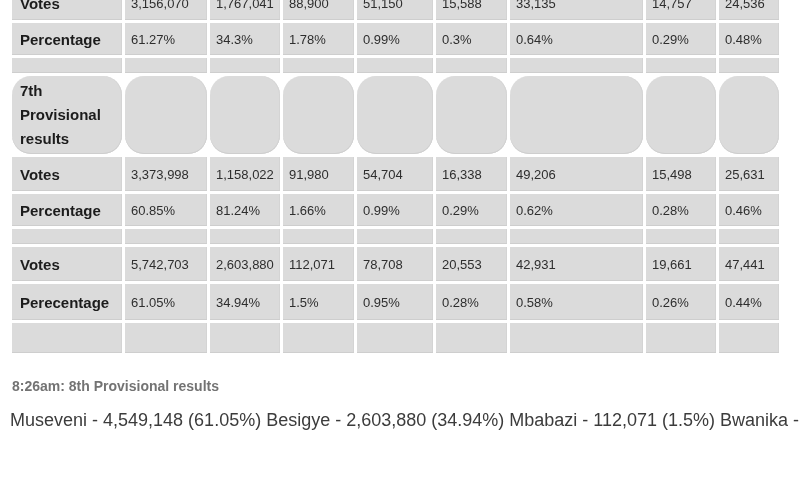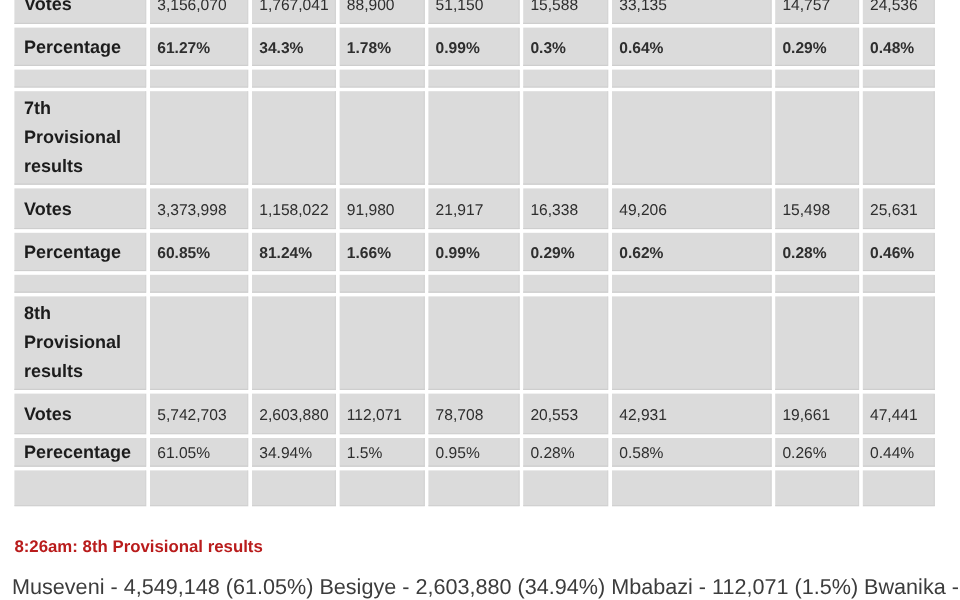--- a/index.html
+++ b/index.html
@@ -31,32 +31,32 @@
     font-size: 13px;
     vertical-align: middle;
   }
   table.results td.label-cell {
     font-weight: bold;
     font-size: 15px;
     color: #1c1c1c;
     padding-left: 8px;
   }
   .row-votes td            { height: 34px; }
-  .row-percentage td       { height: 32px; font-weight: bold; }
+  .row-percentage td       { height: 32px; }
   .row-spacer td           { height: 15px; }
   .row-spacer_tall td      { height: 30px; }
-  .row-header td           { height: 78px; vertical-align: top; padding-top: 5px; }
+  .row-header td           { height: 78px; vertical-align: top; padding-top: 5px; border-radius: 19px; }
   .row-header td.label-cell{ line-height: 24px; white-space: normal; }
-  .row-percentage_small td { height: 24px; font-size: 11px; }
+  .row-percentage_small td { height: 36px; font-size: 11px; }
   .row-percentage_small td.label-cell { font-size: 11px; }
   .footer-heading {
     margin: 22px 0 0 12px;
     font-size: 14px;
     font-weight: bold;
-    color: #b91c1c;
+    color: #737373;
     white-space: nowrap;
   }
   .footer-text {
     margin: 16px 0 0 10px;
     font-size: 18px;
     color: #3c3c3c;
     white-space: nowrap;
   }
 </style>
 </head>
@@ -118,50 +118,39 @@
           <td></td>
           <td></td>
           <td></td>
           <td></td>
         </tr>
         <tr class="row-votes">
           <td class="label-cell">Votes</td>
           <td>3,373,998</td>
           <td>1,158,022</td>
           <td>91,980</td>
-          <td>21,917</td>
+          <td>54,704</td>
           <td>16,338</td>
           <td>49,206</td>
           <td>15,498</td>
           <td>25,631</td>
         </tr>
         <tr class="row-percentage">
           <td class="label-cell">Percentage</td>
           <td>60.85%</td>
           <td>81.24%</td>
           <td>1.66%</td>
           <td>0.99%</td>
           <td>0.29%</td>
           <td>0.62%</td>
           <td>0.28%</td>
           <td>0.46%</td>
         </tr>
         <tr class="row-spacer">
           <td class="label-cell"></td>
-          <td></td>
-          <td></td>
-          <td></td>
-          <td></td>
-          <td></td>
-          <td></td>
-          <td></td>
-          <td></td>
-        </tr>
-        <tr class="row-header">
-          <td class="label-cell">8th Provisional results</td>
           <td></td>
           <td></td>
           <td></td>
           <td></td>
           <td></td>
           <td></td>
           <td></td>
           <td></td>
         </tr>
         <tr class="row-votes">

